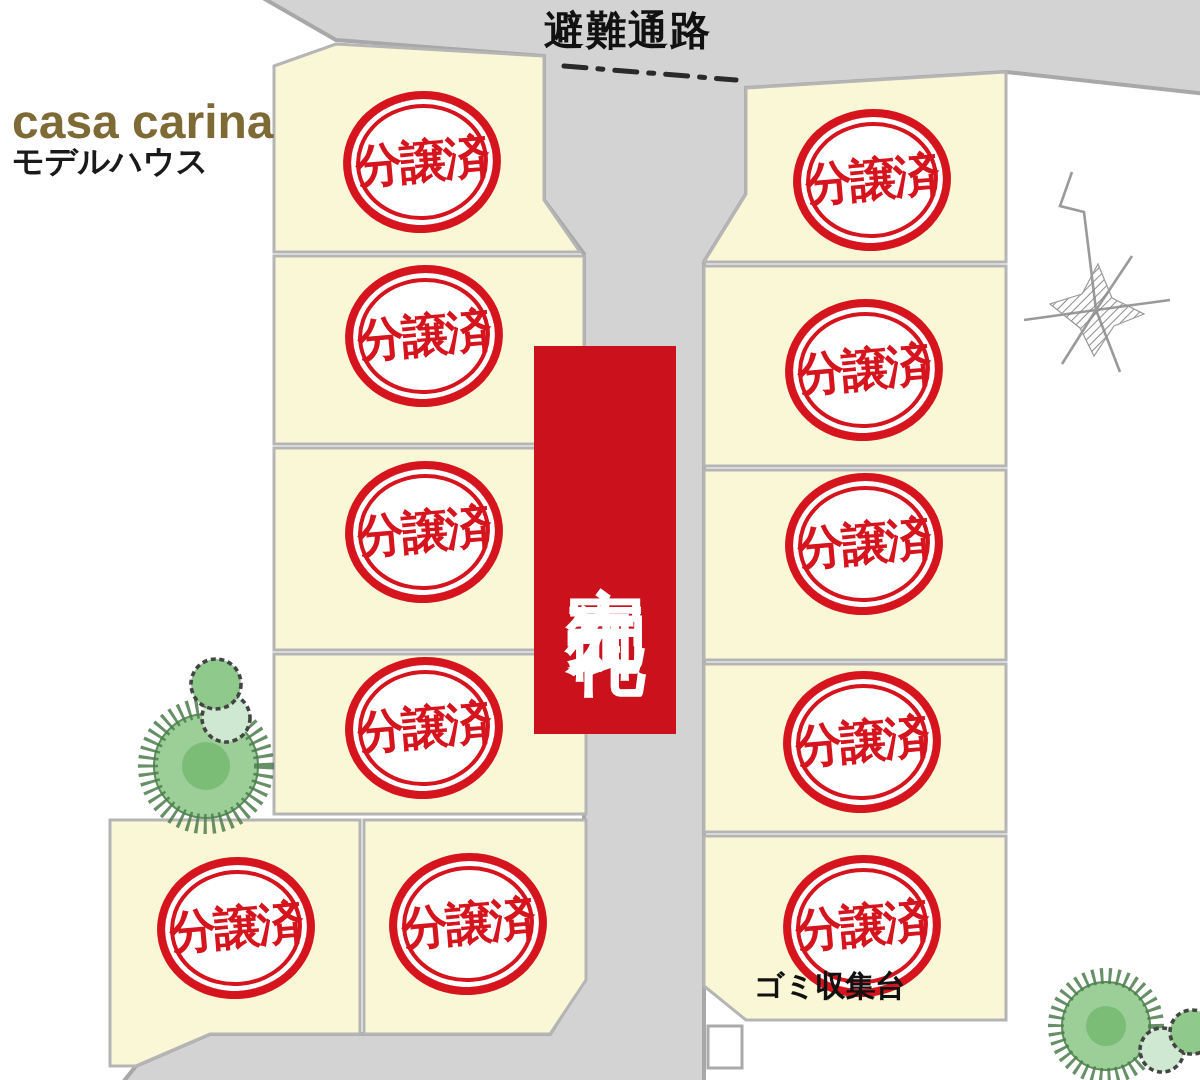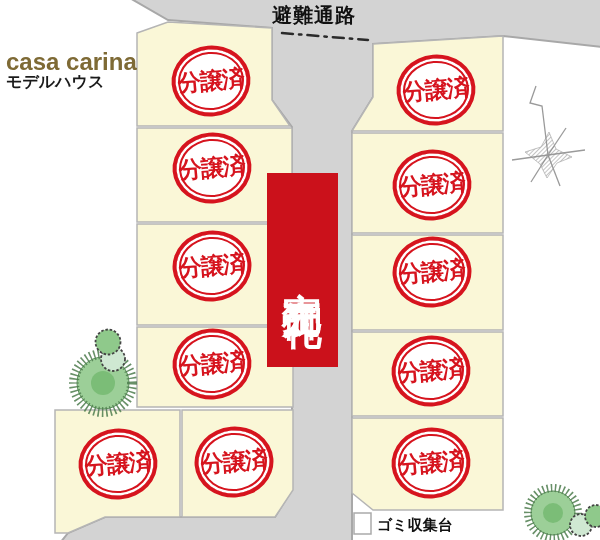--- a/index.html
+++ b/index.html
@@ -19,21 +19,21 @@
   .tree-mid{fill:#8fc98b;stroke:#444;stroke-width:1.8;stroke-dasharray:2.5 1.8;}
   .survey{stroke:#9a9a9a;stroke-width:1.3;fill:none;}
   .survey-star{fill:url(#hatch);stroke:#9a9a9a;stroke-width:.6;}
   .garbage-box{fill:#ffffff;stroke:#aaaaaa;stroke-width:1.5;}
 
   .label{position:absolute;color:#111;white-space:nowrap;}
   .road-label{left:236px;top:2px;font-size:20px;font-weight:bold;letter-spacing:1px;margin-left:36px;}
   .brand{left:6px;top:49px;width:142px;text-align:left;line-height:1.05;}
   .brand-name{font-size:24px;font-weight:bold;color:var(--brand_brown);letter-spacing:0px;}
   .brand-sub{font-size:16px;font-weight:bold;color:#1a1a1a;}
-  .garbage-label{left:377px;top:516px;font-size:15px;font-weight:bold;}
+  .garbage-label{left:377px;top:484px;font-size:15px;font-weight:bold;}
 
   .banner{
     position:absolute;left:267px;top:173px;width:71px;height:194px;
     background:var(--banner_red);display:flex;align-items:center;justify-content:center;
   }
   .banner-text{
     writing-mode:vertical-rl;text-orientation:upright;
     color:#ffffff;font-size:40px;font-weight:bold;letter-spacing:5px;line-height:1;
   }
 

